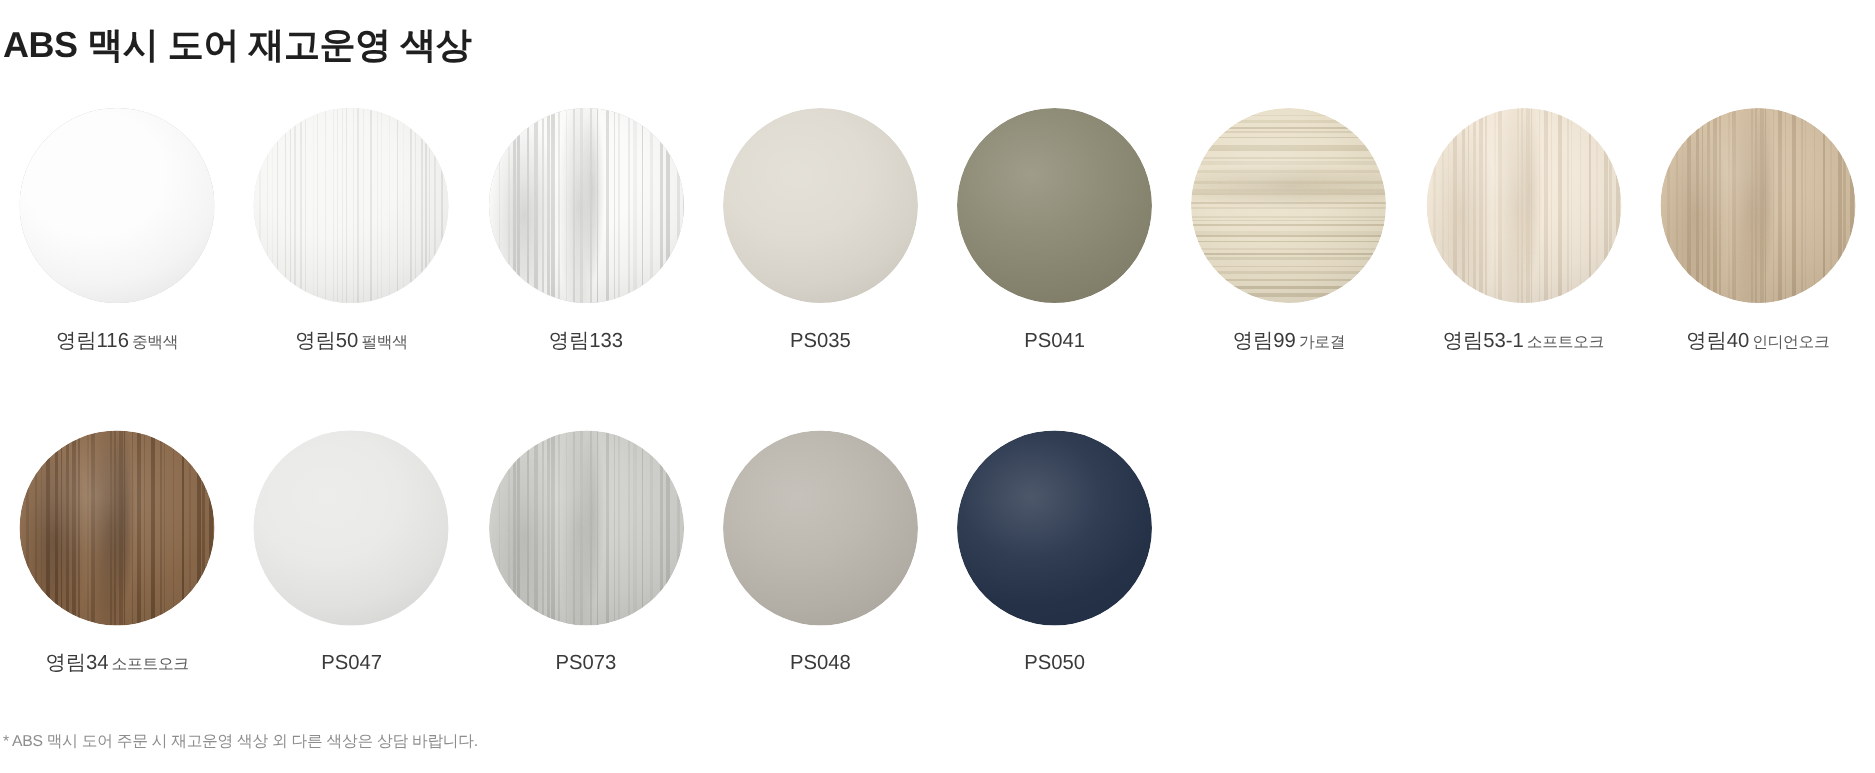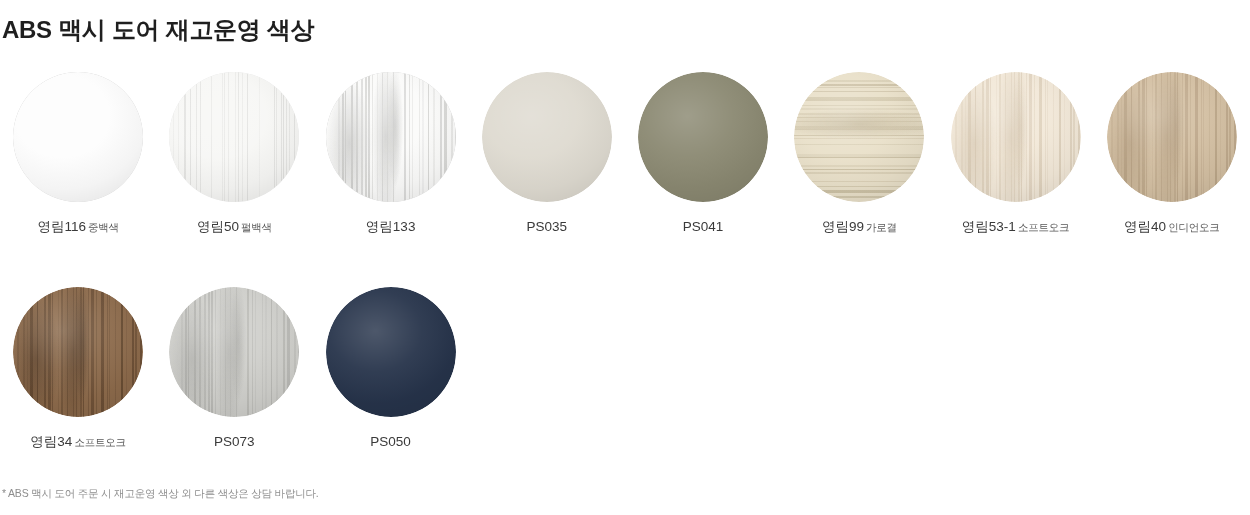--- a/index.html
+++ b/index.html
@@ -205,30 +205,48 @@
         <div class="swatch-disc" title="영림34 그레이느름">
           <div class="base" style="background: rgb(140, 106, 75);"></div>
           <div class="grain" style="background: radial-gradient(18% 95% at 46% 50%, rgba(66, 44, 26, 0.5) 0%, transparent 62%), radial-gradient(11% 80% at 53% 42%, rgba(66, 44, 26, 0.5) 0%, transparent 58%), radial-gradient(26% 70% at 18% 55%, rgba(66, 44, 26, 0.5) 0%, transparent 70%), linear-gradient(to right, transparent 3.16%, rgba(66, 44, 26, 0.192) 3.16%, rgba(66, 44, 26, 0.192) 4.92%, transparent 4.92%, transparent 7.99%, rgba(66, 44, 26, 0.216) 7.99%, rgba(66, 44, 26, 0.216) 8.87%, transparent 8.87%, transparent 11%, rgba(66, 44, 26, 0.145) 11%, rgba(66, 44, 26, 0.145) 11.53%, transparent 11.53%, transparent 13.39%, rgba(66, 44, 26, 0.44) 13.39%, rgba(66, 44, 26, 0.44) 15.46%, transparent 15.46%, transparent 18.16%, rgba(66, 44, 26, 0.46) 18.16%, rgba(66, 44, 26, 0.46) 19.59%, transparent 19.59%, transparent 21.45%, rgba(66, 44, 26, 0.463) 21.45%, rgba(66, 44, 26, 0.463) 21.91%, transparent 21.91%, transparent 23.68%, rgba(66, 44, 26, 0.376) 23.68%, rgba(66, 44, 26, 0.376) 25.56%, transparent 25.56%, transparent 26.91%, rgba(66, 44, 26, 0.39) 26.91%, rgba(66, 44, 26, 0.39) 28.97%, transparent 28.97%, transparent 30.09%, rgba(66, 44, 26, 0.353) 30.09%, rgba(66, 44, 26, 0.353) 31.02%, transparent 31.02%, transparent 34.49%, rgba(66, 44, 26, 0.14) 34.49%, rgba(66, 44, 26, 0.14) 35.73%, transparent 35.73%, transparent 36.77%, rgba(66, 44, 26, 0.3) 36.77%, rgba(66, 44, 26, 0.3) 38.7%, transparent 38.7%, transparent 41.59%, rgba(66, 44, 26, 0.294) 41.59%, rgba(66, 44, 26, 0.294) 42%, transparent 42%, transparent 46.16%, rgba(66, 44, 26, 0.255) 46.16%, rgba(66, 44, 26, 0.255) 47.18%, transparent 47.18%, transparent 48.27%, rgba(66, 44, 26, 0.3) 48.27%, rgba(66, 44, 26, 0.3) 49.41%, transparent 49.41%, transparent 51.19%, rgba(66, 44, 26, 0.28) 51.19%, rgba(66, 44, 26, 0.28) 53.23%, transparent 53.23%, transparent 53.75%, rgba(66, 44, 26, 0.416) 53.75%, rgba(66, 44, 26, 0.416) 54.24%, transparent 54.24%, transparent 57.85%, rgba(66, 44, 26, 0.247) 57.85%, rgba(66, 44, 26, 0.247) 58.45%, transparent 58.45%, transparent 60.35%, rgba(66, 44, 26, 0.392) 60.35%, rgba(66, 44, 26, 0.392) 62.31%, transparent 62.31%, transparent 63.88%, rgba(66, 44, 26, 0.255) 63.88%, rgba(66, 44, 26, 0.255) 64.38%, transparent 64.38%, transparent 67.67%, rgba(66, 44, 26, 0.447) 67.67%, rgba(66, 44, 26, 0.447) 69.69%, transparent 69.69%, transparent 72%, rgba(66, 44, 26, 0.247) 72%, rgba(66, 44, 26, 0.247) 73.07%, transparent 73.07%, transparent 73.91%, rgba(66, 44, 26, 0.196) 73.91%, rgba(66, 44, 26, 0.196) 74.7%, transparent 74.7%, transparent 78.74%, rgba(66, 44, 26, 0.173) 78.74%, rgba(66, 44, 26, 0.173) 79.12%, transparent 79.12%, transparent 83.43%, rgba(66, 44, 26, 0.482) 83.43%, rgba(66, 44, 26, 0.482) 84.47%, transparent 84.47%, transparent 86.77%, rgba(66, 44, 26, 0.133) 86.77%, rgba(66, 44, 26, 0.133) 87.98%, transparent 87.98%, transparent 91.23%, rgba(66, 44, 26, 0.42) 91.23%, rgba(66, 44, 26, 0.42) 93.23%, transparent 93.23%, transparent 93.66%, rgba(66, 44, 26, 0.325) 93.66%, rgba(66, 44, 26, 0.325) 95.11%, transparent 95.11%, transparent 97.36%, rgba(66, 44, 26, 0.42) 97.36%, rgba(66, 44, 26, 0.42) 99.44%, transparent 99.44%, transparent 99.82%, rgba(66, 44, 26, 0.482) 99.82%, rgba(66, 44, 26, 0.482) 101.14%, transparent 101.14%);"></div>
           <div class="sheen"></div>
         </div>
       </div>
       <div class="swatch-label"><span>영림34</span><span class="sub">소프트오크</span></div>
     </div>
     <div class="swatch-cell">
       <div class="swatch-disc-wrap">
+        <div class="swatch-disc hairline-soft" title="PS047">
+          <div class="base" style="background: rgb(233, 233, 231);"></div>
+          <div class="sheen"></div>
+        </div>
+      </div>
+      <div class="swatch-label"><span>PS047</span></div>
+    </div>
+    <div class="swatch-cell">
+      <div class="swatch-disc-wrap">
         <div class="swatch-disc" title="PS073">
           <div class="base" style="background: rgb(207, 207, 203);"></div>
           <div class="grain" style="background: radial-gradient(18% 95% at 46% 50%, rgba(160, 160, 156, 0.55) 0%, transparent 62%), radial-gradient(11% 80% at 53% 42%, rgba(160, 160, 156, 0.55) 0%, transparent 58%), radial-gradient(26% 70% at 18% 55%, rgba(160, 160, 156, 0.55) 0%, transparent 70%), linear-gradient(to right, transparent 5.04%, rgba(160, 160, 156, 0.216) 5.04%, rgba(160, 160, 156, 0.216) 5.58%, transparent 5.58%, transparent 9.54%, rgba(160, 160, 156, 0.216) 9.54%, rgba(160, 160, 156, 0.216) 11%, transparent 11%, transparent 12.08%, rgba(160, 160, 156, 0.514) 12.08%, rgba(160, 160, 156, 0.514) 13.68%, transparent 13.68%, transparent 14.51%, rgba(160, 160, 156, 0.55) 14.51%, rgba(160, 160, 156, 0.55) 15.74%, transparent 15.74%, transparent 19.41%, rgba(160, 160, 156, 0.52) 19.41%, rgba(160, 160, 156, 0.52) 20.57%, transparent 20.57%, transparent 22.9%, rgba(160, 160, 156, 0.447) 22.9%, rgba(160, 160, 156, 0.447) 25%, transparent 25%, transparent 27.08%, rgba(160, 160, 156, 0.39) 27.08%, rgba(160, 160, 156, 0.39) 28.26%, transparent 28.26%, transparent 29.72%, rgba(160, 160, 156, 0.447) 29.72%, rgba(160, 160, 156, 0.447) 31.5%, transparent 31.5%, transparent 31.93%, rgba(160, 160, 156, 0.486) 31.93%, rgba(160, 160, 156, 0.486) 34.01%, transparent 34.01%, transparent 35.27%, rgba(160, 160, 156, 0.306) 35.27%, rgba(160, 160, 156, 0.306) 36.36%, transparent 36.36%, transparent 39.38%, rgba(160, 160, 156, 0.192) 39.38%, rgba(160, 160, 156, 0.192) 40.24%, transparent 40.24%, transparent 42.95%, rgba(160, 160, 156, 0.337) 42.95%, rgba(160, 160, 156, 0.337) 43.87%, transparent 43.87%, transparent 46.88%, rgba(160, 160, 156, 0.24) 46.88%, rgba(160, 160, 156, 0.24) 47.98%, transparent 47.98%, transparent 51.64%, rgba(160, 160, 156, 0.345) 51.64%, rgba(160, 160, 156, 0.345) 52.65%, transparent 52.65%, transparent 55.2%, rgba(160, 160, 156, 0.518) 55.2%, rgba(160, 160, 156, 0.518) 55.69%, transparent 55.69%, transparent 59.79%, rgba(160, 160, 156, 0.416) 59.79%, rgba(160, 160, 156, 0.416) 61.76%, transparent 61.76%, transparent 64.06%, rgba(160, 160, 156, 0.353) 64.06%, rgba(160, 160, 156, 0.353) 64.83%, transparent 64.83%, transparent 66.33%, rgba(160, 160, 156, 0.2) 66.33%, rgba(160, 160, 156, 0.2) 67.16%, transparent 67.16%, transparent 71.39%, rgba(160, 160, 156, 0.227) 71.39%, rgba(160, 160, 156, 0.227) 72.16%, transparent 72.16%, transparent 73.73%, rgba(160, 160, 156, 0.137) 73.73%, rgba(160, 160, 156, 0.137) 75.71%, transparent 75.71%, transparent 78.3%, rgba(160, 160, 156, 0.47) 78.3%, rgba(160, 160, 156, 0.47) 78.92%, transparent 78.92%, transparent 82.48%, rgba(160, 160, 156, 0.176) 82.48%, rgba(160, 160, 156, 0.176) 84.11%, transparent 84.11%, transparent 87.45%, rgba(160, 160, 156, 0.41) 87.45%, rgba(160, 160, 156, 0.41) 89.4%, transparent 89.4%, transparent 90.9%, rgba(160, 160, 156, 0.455) 90.9%, rgba(160, 160, 156, 0.455) 92.92%, transparent 92.92%, transparent 96.32%, rgba(160, 160, 156, 0.24) 96.32%, rgba(160, 160, 156, 0.24) 97.81%, transparent 97.81%, transparent 99.39%, rgba(160, 160, 156, 0.365) 99.39%, rgba(160, 160, 156, 0.365) 100.74%, transparent 100.74%);"></div>
           <div class="sheen"></div>
         </div>
       </div>
       <div class="swatch-label"><span>PS073</span></div>
     </div>
     <div class="swatch-cell">
       <div class="swatch-disc-wrap">
+        <div class="swatch-disc" title="PS048">
+          <div class="base" style="background: rgb(186, 181, 172);"></div>
+          <div class="sheen"></div>
+        </div>
+      </div>
+      <div class="swatch-label"><span>PS048</span></div>
+    </div>
+    <div class="swatch-cell">
+      <div class="swatch-disc-wrap">
         <div class="swatch-disc" title="PS050">
           <div class="base" style="background: rgb(38, 51, 74);"></div>
           <div class="sheen"></div>
         </div>
       </div>
       <div class="swatch-label"><span>PS050</span></div>
     </div>
   </div>
 
 <div class="footnote">* ABS 맥시 도어 주문 시 재고운영 색상 외 다른 색상은 상담 바랍니다.</div>

